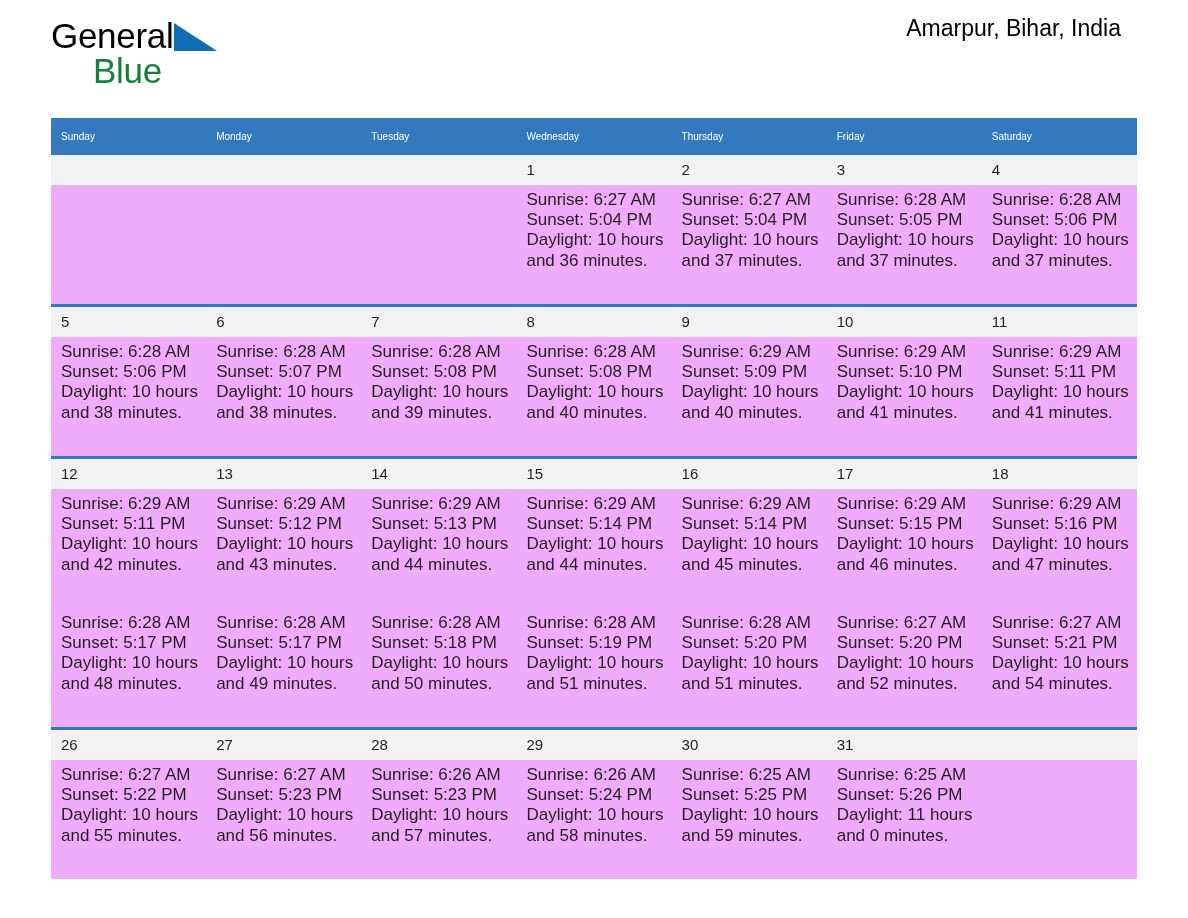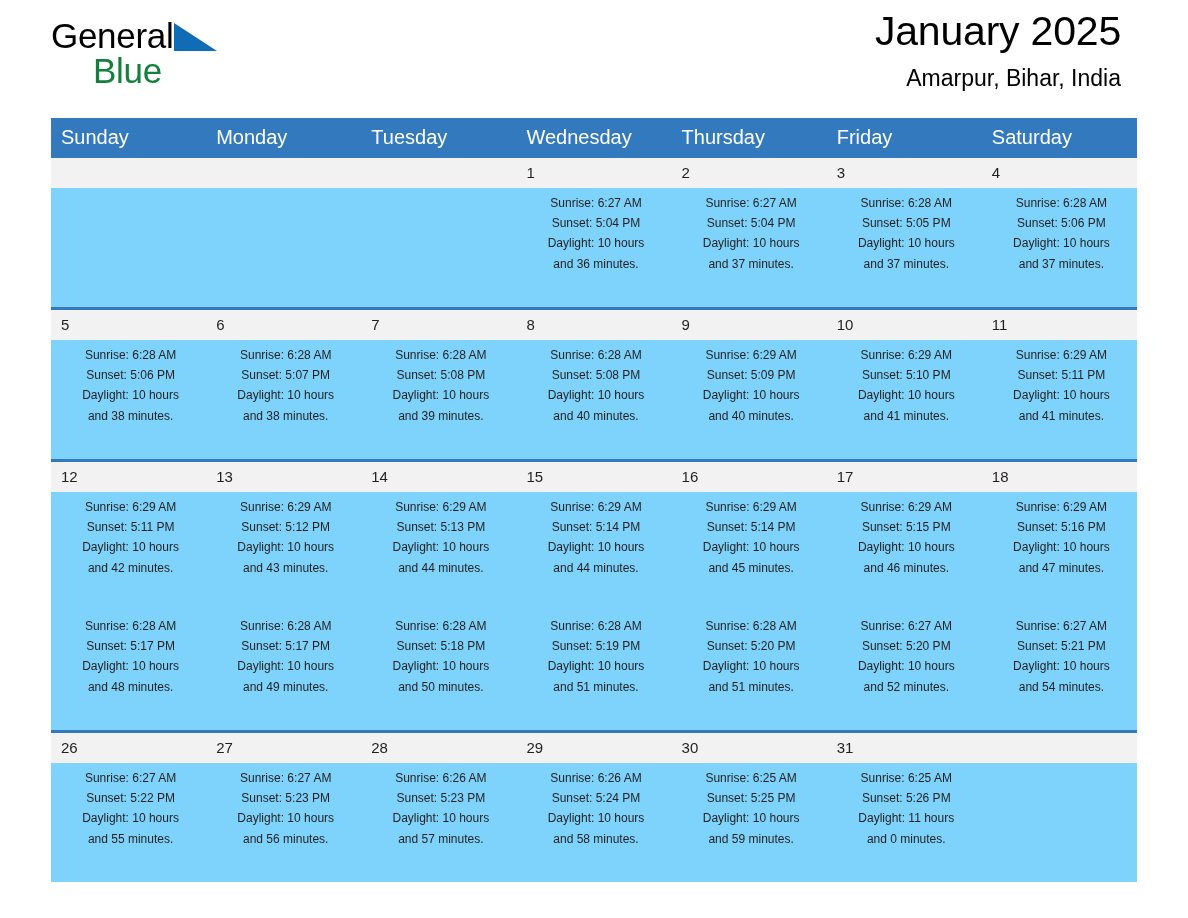--- a/index.html
+++ b/index.html
@@ -91,21 +91,21 @@
   .calendar {
     width: 1086px;
     border-collapse: collapse;
     table-layout: fixed;
   }
   .calendar col { width: 155.14px; }
 
   thead th {
     background: #3379bd;
     color: #ffffff;
-    font-size: 20px;
+    font-size: 10px;
     font-weight: normal;
     text-align: left;
     padding: 8px 0 9px 10px;
     height: 20px;
     box-sizing: content-box;
   }
 
   tbody tr.week-daynums td {
     background: #f2f2f2;
     border-top: 3px solid #3379bd;
@@ -113,28 +113,27 @@
     color: #231f20;
     padding: 6px 0 6px 10px;
     vertical-align: top;
     height: 18px;
   }
   tbody tr.week-daynums.first-week td {
     border-top: 0;
   }
 
   tbody tr.week-info td {
-    background: #7dd3fc;
-    font-size: 12px;
+    background: #f0abfc;
+    font-size: 17px;
     line-height: 20.2px;
     color: #231f20;
     padding: 5px 6px 17px 10px;
     vertical-align: top;
     height: 97px;
-    text-align: center;
   }
 
   .info-line { white-space: nowrap; }
 </style>
 </head>
 <body>
 
 <div class="page">
 
   <div class="top-bar">
@@ -145,21 +144,20 @@
         <svg class="brand-triangle" viewBox="0 0 43 28" aria-hidden="true">
           <polygon points="0,0 43,28 0,28" fill="#0f6cb5"></polygon>
         </svg>
       </div>
       <div class="brand-row2">
         <span class="brand-blue">Blue</span>
       </div>
     </div>
 
     <div class="titles">
-      <h1 class="cal-title">January 2025</h1>
       <h2 class="cal-location">Amarpur, Bihar, India</h2>
     </div>
 
   </div>
 
   <table class="calendar">
     <colgroup>
       <col>
         <col>
         <col>

